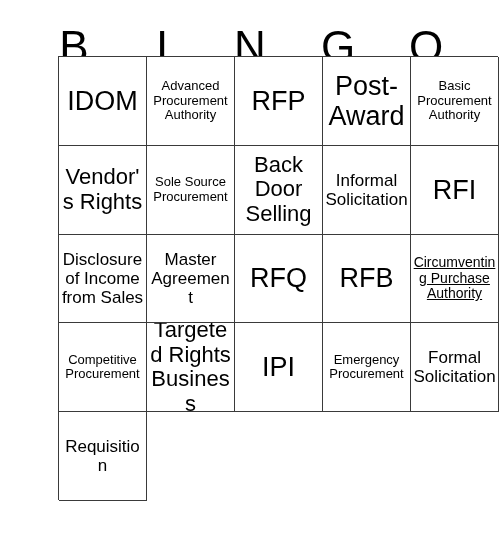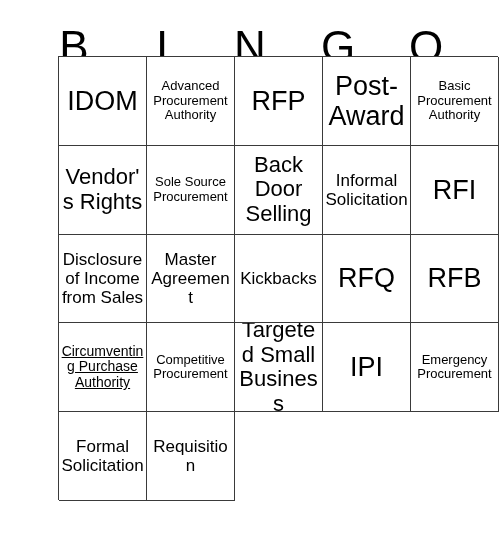--- a/index.html
+++ b/index.html
@@ -128,37 +128,34 @@
         <span class="fs-xl">RFI</span>
       </div>
 
     <div class="cell">
         <span class="fs-md">Disclosure of Income from Sales</span>
       </div>
     <div class="cell">
         <span class="fs-md">Master Agreement</span>
       </div>
     <div class="cell">
-        <span class="fs-md">Kickbacks</span>
-      </div>
-    <div class="cell">
         <span class="fs-xl">RFQ</span>
       </div>
     <div class="cell">
         <span class="fs-xl">RFB</span>
       </div>
 
     <div class="cell">
         <span class="fs-xs">Circumventing Purchase Authority</span>
       </div>
     <div class="cell">
         <span class="fs-sm">Competitive Procurement</span>
       </div>
     <div class="cell">
-        <span class="fs-lg">Targeted Small Business</span>
+        <span class="fs-lg">Targeted Rights Business</span>
       </div>
     <div class="cell">
         <span class="fs-xl">IPI</span>
       </div>
 
     <div class="cell">
         <span class="fs-sm">Emergency Procurement</span>
       </div>
     <div class="cell">
         <span class="fs-md">Formal Solicitation</span>

